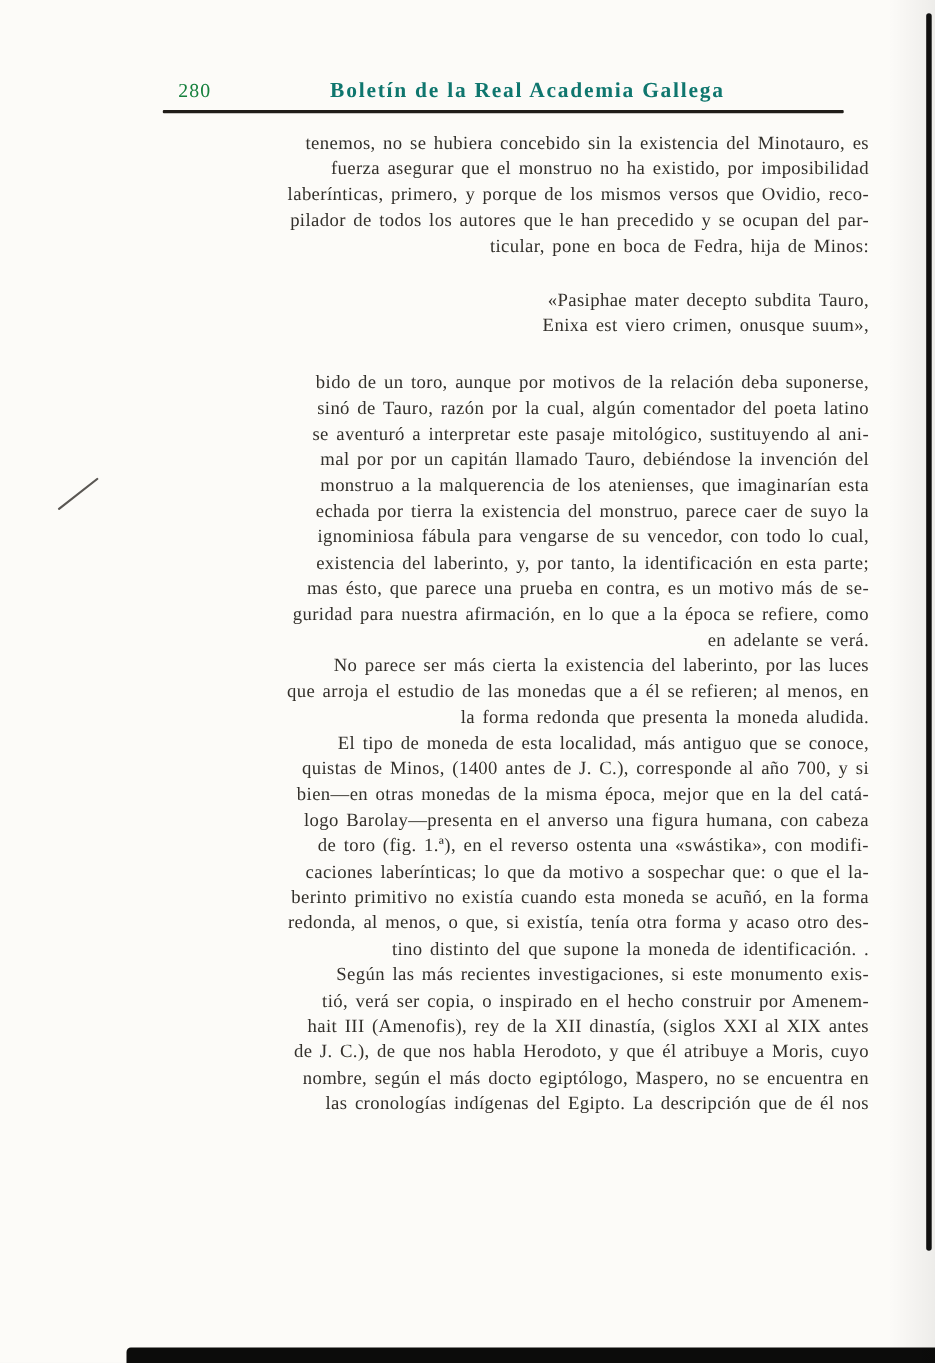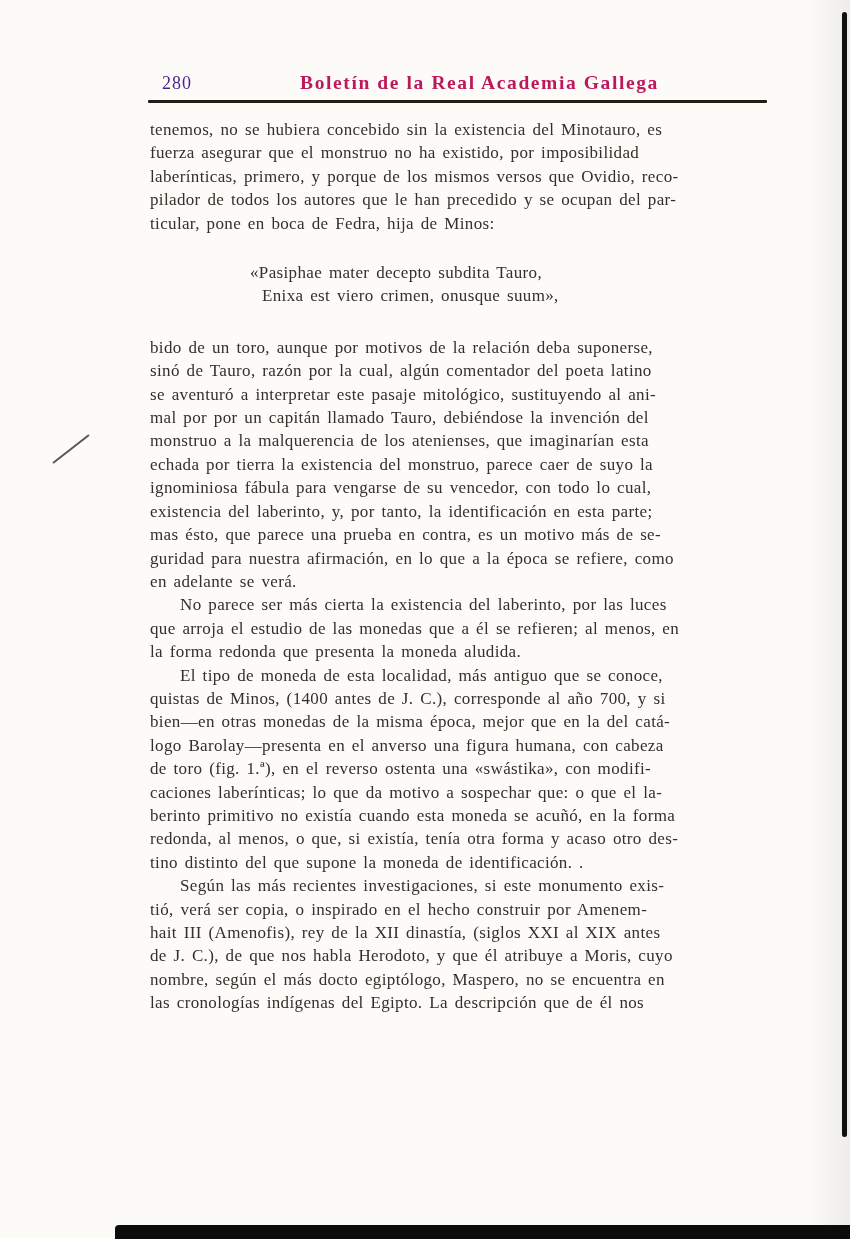--- a/index.html
+++ b/index.html
@@ -32,29 +32,29 @@
     top: 72px;
     left: 150px;
     width: 617px;
     display: flex;
     align-items: baseline;
   }
   .pagenum {
     padding-left: 12px;
     font-size: 18px;
     letter-spacing: 1px;
-    color: #4c1d95;
+    color: #15803d;
   }
   .title {
     flex: 1;
     text-align: center;
     font-weight: bold;
     font-size: 19.5px;
     letter-spacing: 1.6px;
-    color: #be185d;
+    color: #0f766e;
   }
   .rule {
     position: absolute;
     top: 100px;
     left: 148px;
     width: 619px;
     height: 3px;
     background: #201d19;
     border-radius: 1px;
   }
@@ -64,20 +64,21 @@
     top: 118px;
     left: 150px;
     width: 640px;
     font-size: 17px;
     line-height: 23.4px;
     letter-spacing: 0.35px;
     word-spacing: 2.2px;
   }
   .line {
     white-space: nowrap;
+    text-align: right;
   }
   .para.indent .line:first-child {
     text-indent: 30px;
   }
   .verse {
     margin: 26px 0 28px 100px;
   }
   .verse .line:nth-child(2) {
     margin-left: 12px;
   }

